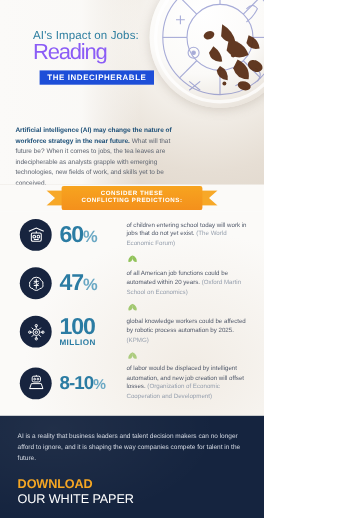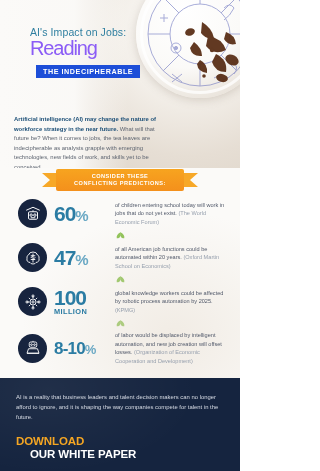--- a/index.html
+++ b/index.html
@@ -135,21 +135,21 @@
   .footer-tex {
     position:absolute; inset:0;
     background:radial-gradient(ellipse at 20% 10%, rgba(255,255,255,.05) 0%, rgba(255,255,255,0) 55%);
   }
   .closing {
     position:relative;
     color:#d6dbe4; font-size:5.9px; line-height:1.7; margin-bottom:13px;
   }
   .cta { position:relative; }
   .cta-1 { color:#f5a623; font-size:11.5px; font-weight:700; letter-spacing:-.1px; line-height:1.1; }
-  .cta-2 { color:#ffffff; font-size:11.5px; font-weight:700; letter-spacing:-.1px; line-height:1.1;margin-left:14px; }
+  .cta-2 { color:#ffffff; font-size:11.5px; font-weight:400; letter-spacing:-.1px; line-height:1.1; }
   .cta-3 { color:#c2c9d4; font-size:9.4px; font-weight:400; letter-spacing:-.1px; line-height:1.15; }
 </style>
 </head>
 <body>
 
 <div class="page">
 
   <div class="hero">
     <div class="hero-photo">
       <div class="saucer"></div>

